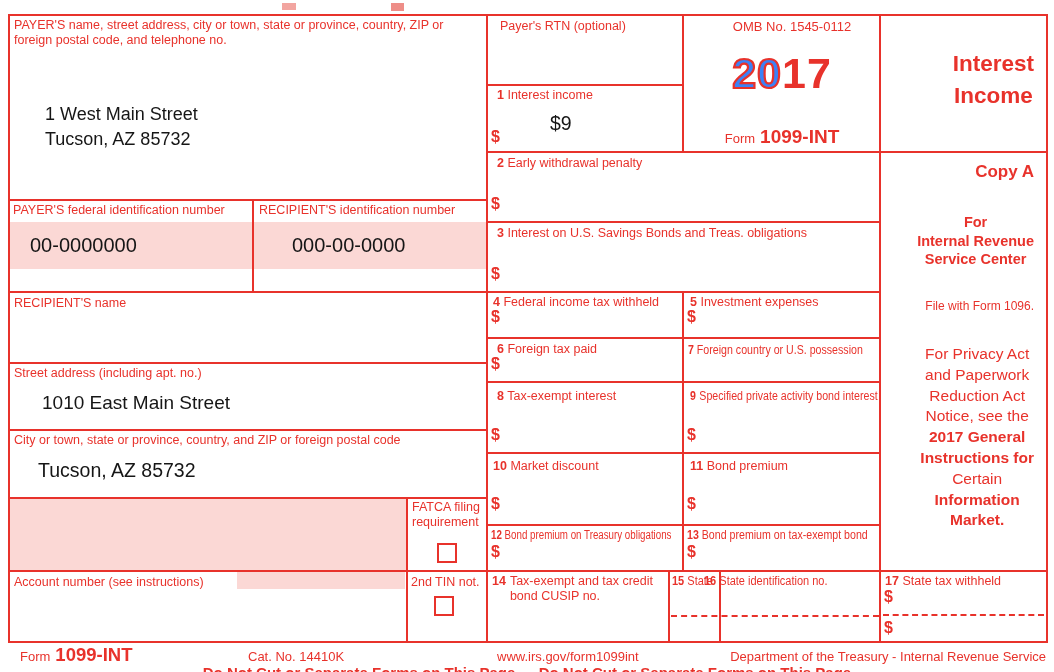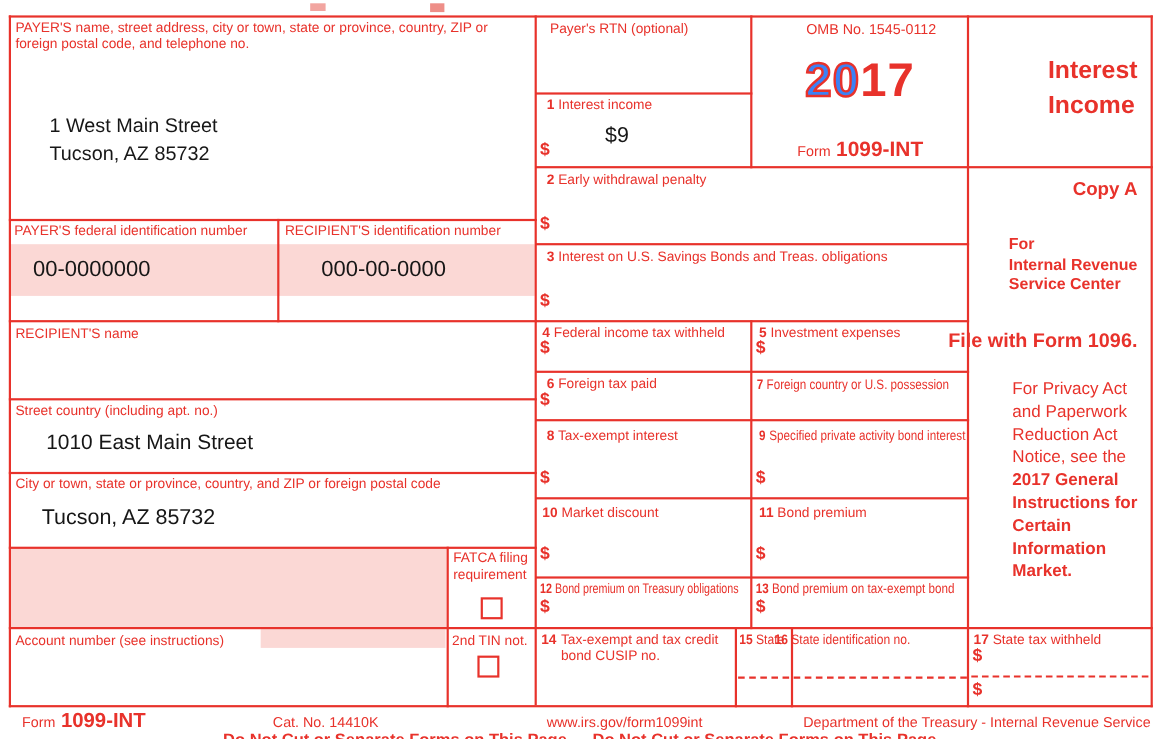--- a/index.html
+++ b/index.html
@@ -7,21 +7,21 @@
         font-family:"Liberation Sans",sans-serif;
         --red:#e8322b;--pink:#fbd8d5;--ink:#161616}
   .ln{position:absolute;background:var(--red)}
   .pink{position:absolute;background:var(--pink)}
   .lbl{position:absolute;color:var(--red);font-size:12.5px;line-height:15px}
   .lbl b{font-weight:700}
   .val{position:absolute;color:var(--ink)}
   .dol{position:absolute;color:var(--red);font-size:16px;font-weight:700;line-height:16px}
   .cb{position:absolute;width:16px;height:16px;border:2.5px solid var(--red);background:#fff}
   .dash{position:absolute;border-top:2px dashed var(--red);height:0}
-  .rcol{position:absolute;right:20px;text-align:left;color:var(--red)}
+  .rcol{position:absolute;right:20px;text-align:center;color:var(--red)}
   .cx78{transform:scaleX(.78);transform-origin:0 0;white-space:nowrap}
   .cx85{transform:scaleX(.85);transform-origin:0 0;white-space:nowrap}
   .cx88{transform:scaleX(.88);transform-origin:0 0;white-space:nowrap}
   .flexlbl{display:flex;gap:4px}
   .year{position:absolute;left:684px;top:50px;width:196px;text-align:center;
         font-size:43px;font-weight:700;letter-spacing:1px;line-height:46px;color:var(--red)}
   .year .outline{color:#3b82f6;-webkit-text-stroke:2.2px var(--red)}
   .mark{position:absolute}
 </style>
 </head>
@@ -70,21 +70,21 @@
   <div class="lbl" style="left:14px;top:18px;width:468px">PAYER'S name, street address, city or town, state or province, country, ZIP or foreign postal code, and telephone no.</div>
   <div class="val" style="left:45px;top:102px;font-size:18px;line-height:25.5px">1 West Main Street</div>
   <div class="val" style="left:45px;top:127px;font-size:18px;line-height:25.5px">Tucson, AZ 85732</div>
 
   <div class="lbl" style="left:259px;top:203px">RECIPIENT'S identification number</div>
   <div class="lbl" style="left:13px;top:203px">PAYER'S federal identification number</div>
   <div class="val" style="left:30px;top:234px;font-size:20px">00-0000000</div>
   <div class="val" style="left:292px;top:234px;font-size:20px">000-00-0000</div>
 
   <div class="lbl" style="left:14px;top:296px">RECIPIENT'S name</div>
-  <div class="lbl" style="left:14px;top:366px">Street country (including apt. no.)</div>
+  <div class="lbl" style="left:14px;top:366px">Street address (including apt. no.)</div>
   <div class="val" style="left:42px;top:392px;font-size:19px">1010 East Main Street</div>
   <div class="lbl" style="left:14px;top:433px">City or town, state or province, country, and ZIP or foreign postal code</div>
   <div class="val" style="left:38px;top:459px;font-size:19.5px">Tucson, AZ 85732</div>
 
   <div class="lbl" style="left:412px;top:500px">
     <span>FATCA filing</span><br>
     <span>requirement</span>
   </div>
   <div class="cb" style="left:437px;top:543px"></div>
 
@@ -198,29 +198,29 @@
   <div class="rcol" style="top:48px;font-size:22.5px;font-weight:700;line-height:32px">
     <div>Interest</div>
     <div>Income</div>
   </div>
   <div class="rcol" style="top:162px;font-size:17px;font-weight:700">Copy A</div>
   <div class="rcol" style="top:213px;font-size:14.5px;font-weight:700;line-height:18.5px">
     <div>For</div>
     <div>Internal Revenue</div>
     <div>Service Center</div>
   </div>
-  <div class="rcol" style="top:299px;font-size:18px;font-weight:700">File with Form 1096.</div>
+  <div class="rcol" style="top:299px;font-size:12px;font-weight:400">File with Form 1096.</div>
   <div class="rcol" style="top:344px;font-size:15.5px;line-height:20.8px">
     <div>For Privacy Act</div>
     <div>and Paperwork</div>
     <div>Reduction Act</div>
     <div>Notice, see the</div>
     <div style="font-weight:700">2017 General</div>
     <div style="font-weight:700">Instructions for</div>
-    <div style="font-weight:700">Certain</div>
+    <div style="font-weight:400">Certain</div>
     <div style="font-weight:700">Information</div>
     <div style="font-weight:700">Market.</div>
   </div>
 
   <div style="position:absolute;left:20px;top:644px;display:flex;align-items:baseline;gap:5px;color:var(--red)">
     <span style="font-size:13px">Form</span>
     <span style="font-size:18.5px;font-weight:700">1099-INT</span>
   </div>
   <div class="lbl" style="left:248px;top:649px;font-size:13px">Cat. No. 14410K</div>
   <div class="lbl" style="left:497px;top:649px;font-size:13px">www.irs.gov/form1099int</div>

